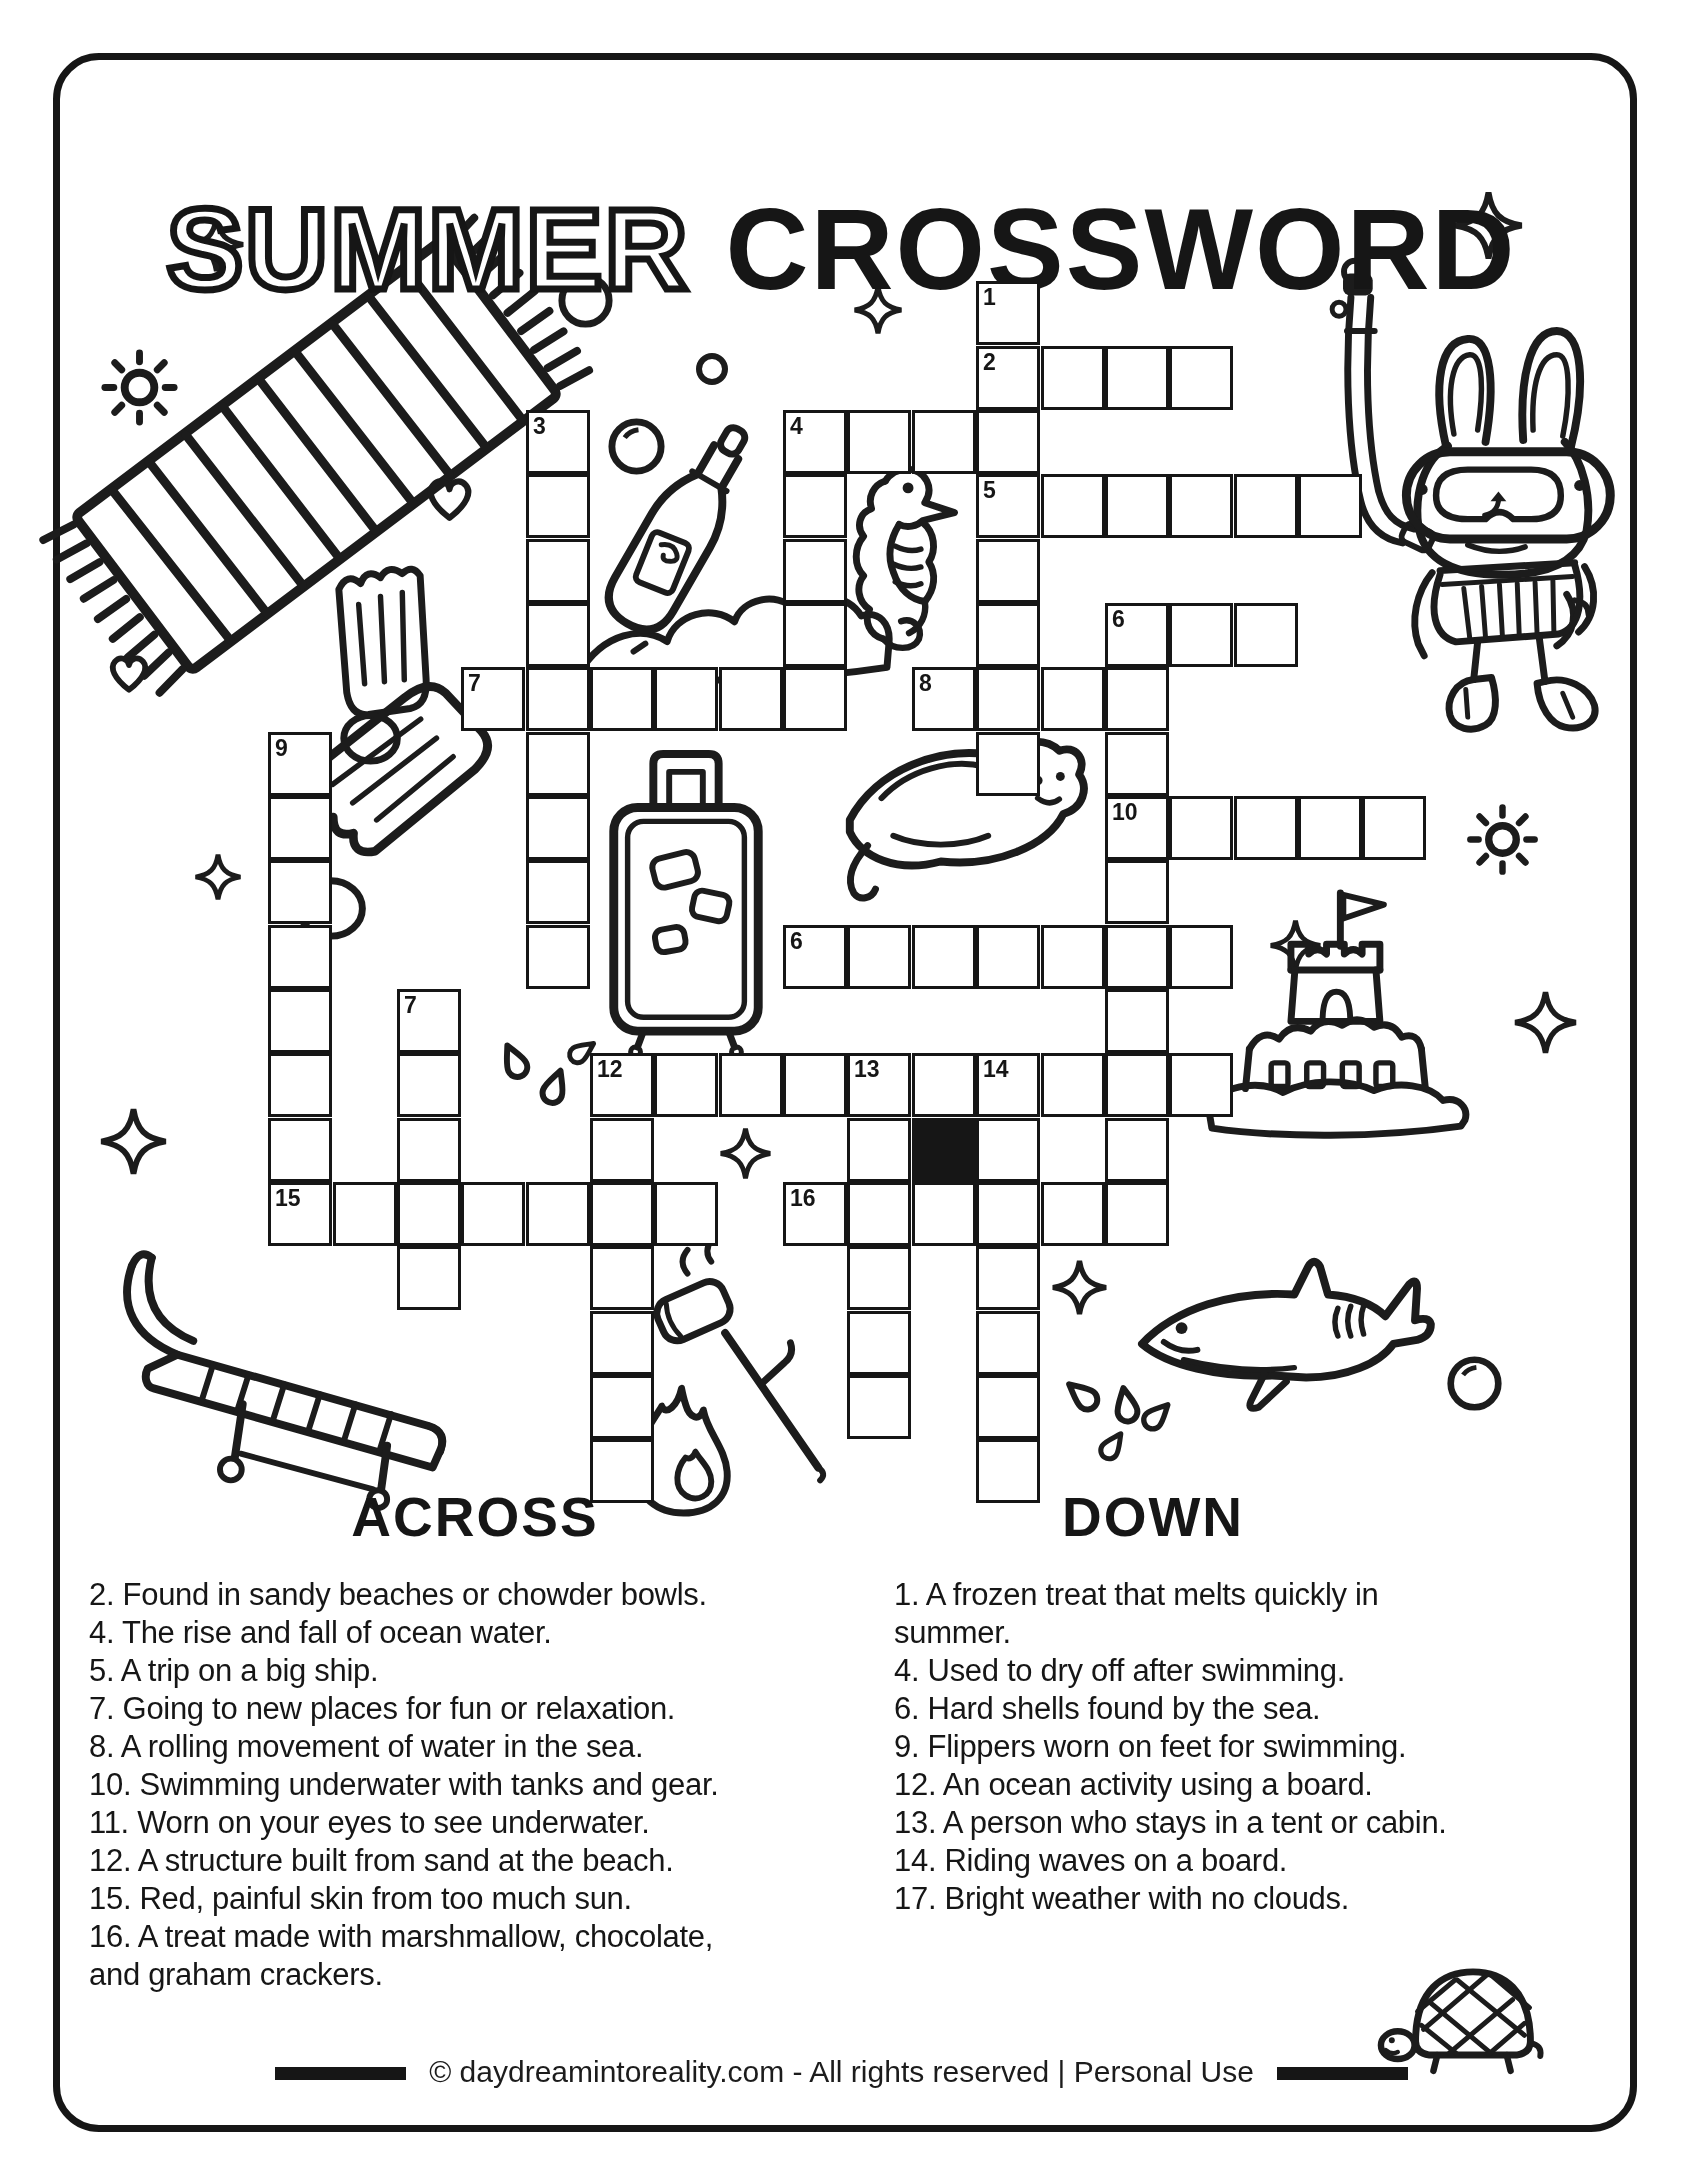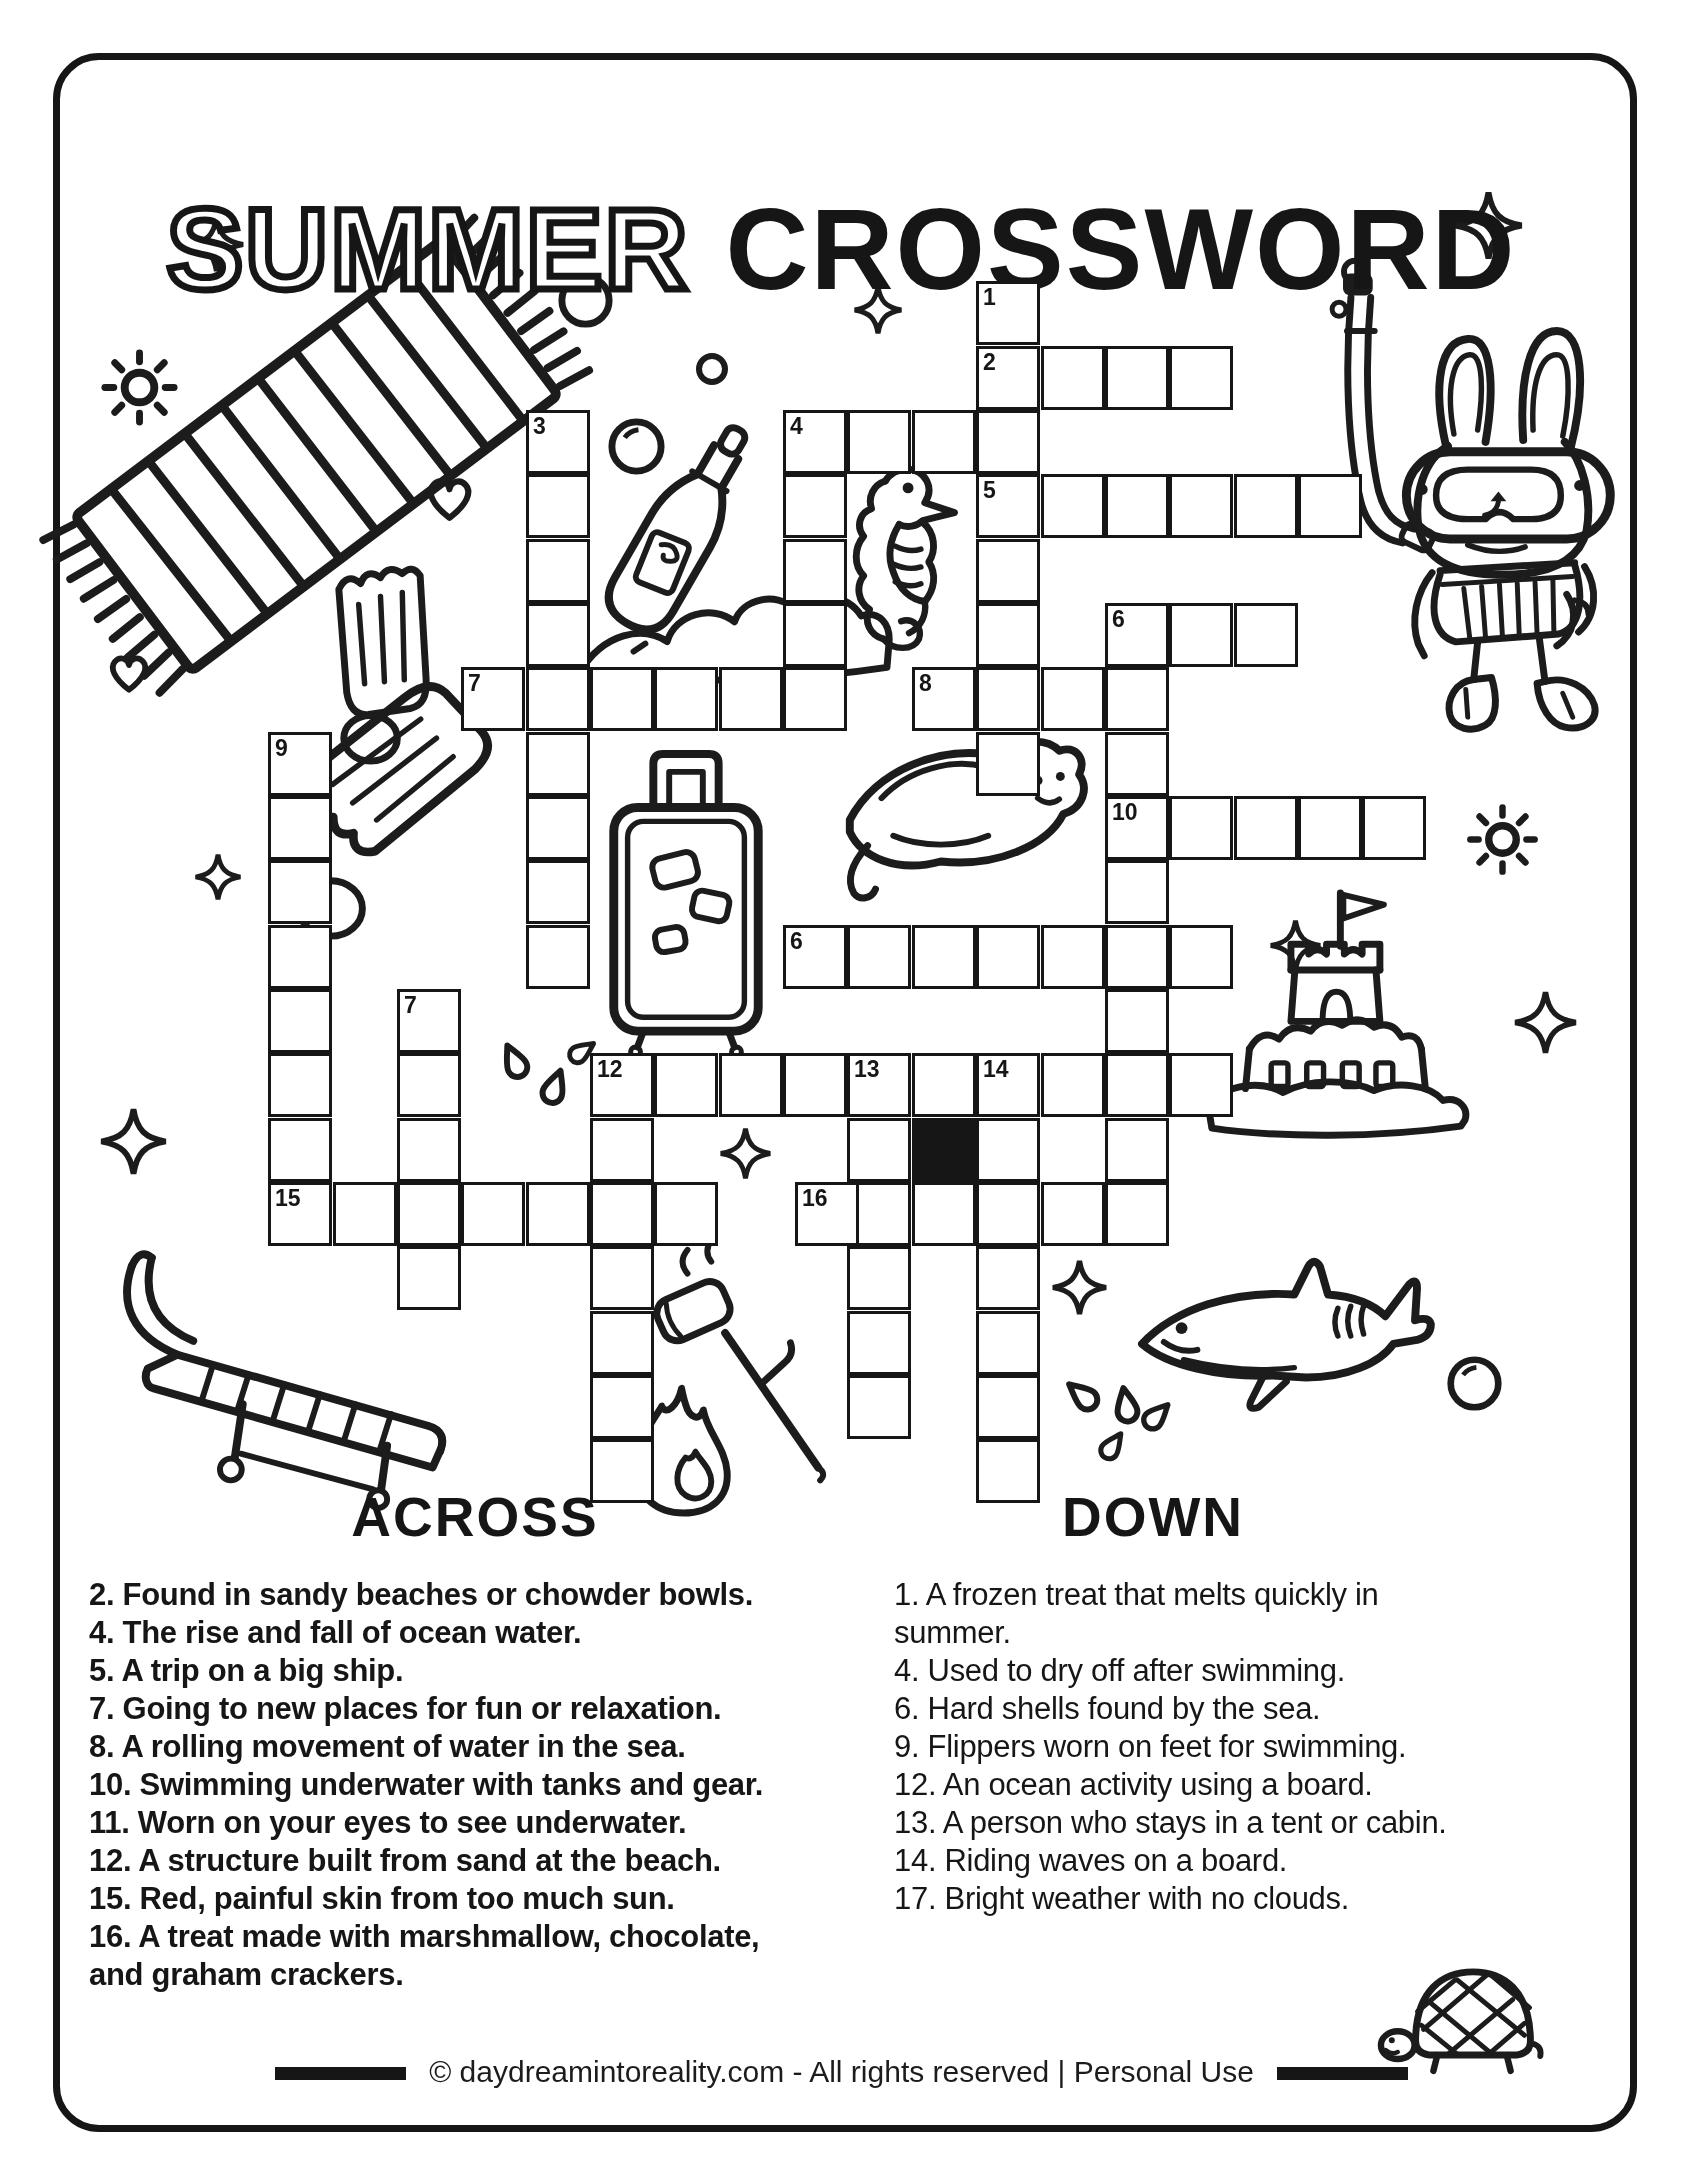--- a/index.html
+++ b/index.html
@@ -20,21 +20,21 @@
   
   #grid{position:absolute;left:0;top:0;z-index:5;}
   .cell{position:absolute;width:64px;height:64px;border:3px solid #161616;background:#fff;box-sizing:border-box;}
   .cell.black{background:#161616;}
   .cellnum{position:absolute;left:4px;top:0px;font-size:23px;font-weight:700;color:#161616;}
   
   .section-header{position:absolute;font-size:55px;font-weight:900;letter-spacing:2px;text-align:center;z-index:6;}
   #across-header{left:99px;top:1485px;width:752px;}
   #down-header{left:856px;top:1485px;width:594px;}
   .clues{position:absolute;z-index:6;font-size:31px;line-height:38px;letter-spacing:-0.3px;color:#161616;}
-  #across-clues{left:89px;top:1576px;width:792px;font-weight:bold;}
+  #across-clues{left:89px;top:1576px;width:792px;}
   #down-clues{left:894px;top:1576px;width:733px;}
   .clue{white-space:normal;}
   
   .footer-text{position:absolute;left:0;top:2055px;width:100%;text-align:center;font-size:30px;color:#1c1c1c;z-index:6;}
   .bar{position:absolute;top:2067px;width:131px;height:13px;background:#161616;z-index:6;}
   .bar.left{left:275px;} .bar.right{left:1277px;}
   
   .dec{position:absolute;z-index:1;}
   .dec svg{display:block;overflow:visible;}
 </style>
@@ -555,21 +555,21 @@
     <div class="cell" style="left: 976px; top: 1182px;"></div>
     <div class="cell" style="left: 976px; top: 1246px;"></div>
     <div class="cell" style="left: 976px; top: 1311px;"></div>
     <div class="cell" style="left: 976px; top: 1375px;"></div>
     <div class="cell" style="left: 976px; top: 1439px;"></div>
     <div class="cell" style="left: 333px; top: 1182px;"></div>
     <div class="cell" style="left: 397px; top: 1182px;"></div>
     <div class="cell" style="left: 461px; top: 1182px;"></div>
     <div class="cell" style="left: 526px; top: 1182px;"></div>
     <div class="cell" style="left: 654px; top: 1182px;"></div>
-    <div class="cell" style="left: 783px; top: 1182px; margin-left: 12px;">
+    <div class="cell" style="left: 783px; top: 1182px;">
       <span class="cellnum">16</span>
     </div>
     <div class="cell" style="left: 912px; top: 1182px;"></div>
     <div class="cell" style="left: 1041px; top: 1182px;"></div>
     <div class="cell" style="left: 1105px; top: 1182px;"></div>
     <div class="cell" style="left: 397px; top: 989px;">
       <span class="cellnum">7</span>
     </div>
     <div class="cell" style="left: 397px; top: 1053px;"></div>
     <div class="cell" style="left: 397px; top: 1118px;"></div>

